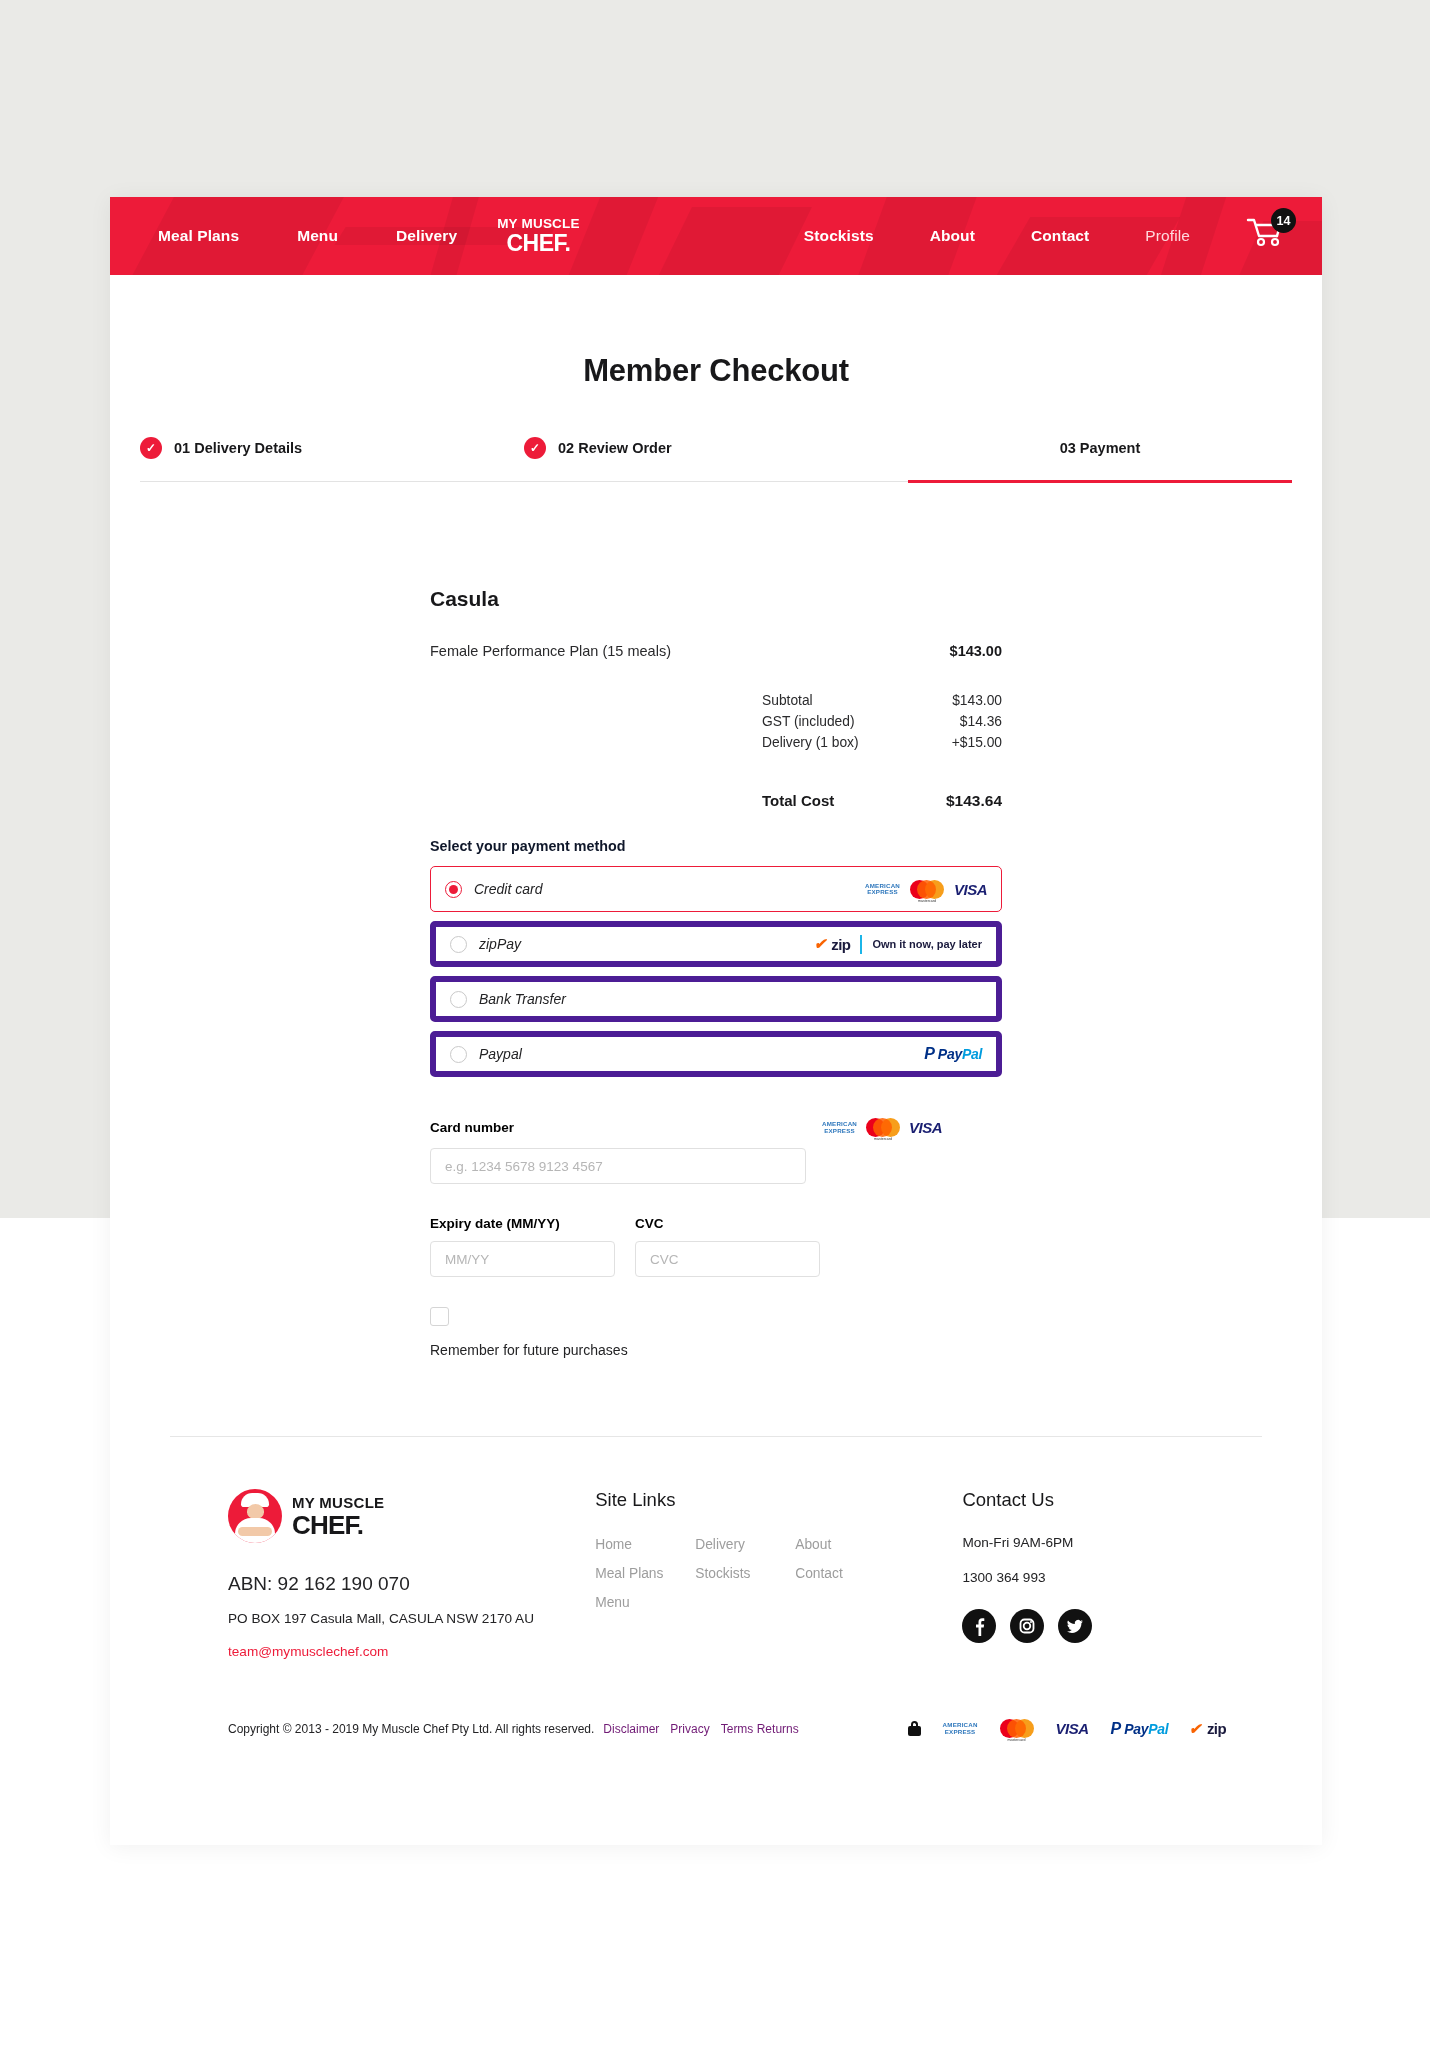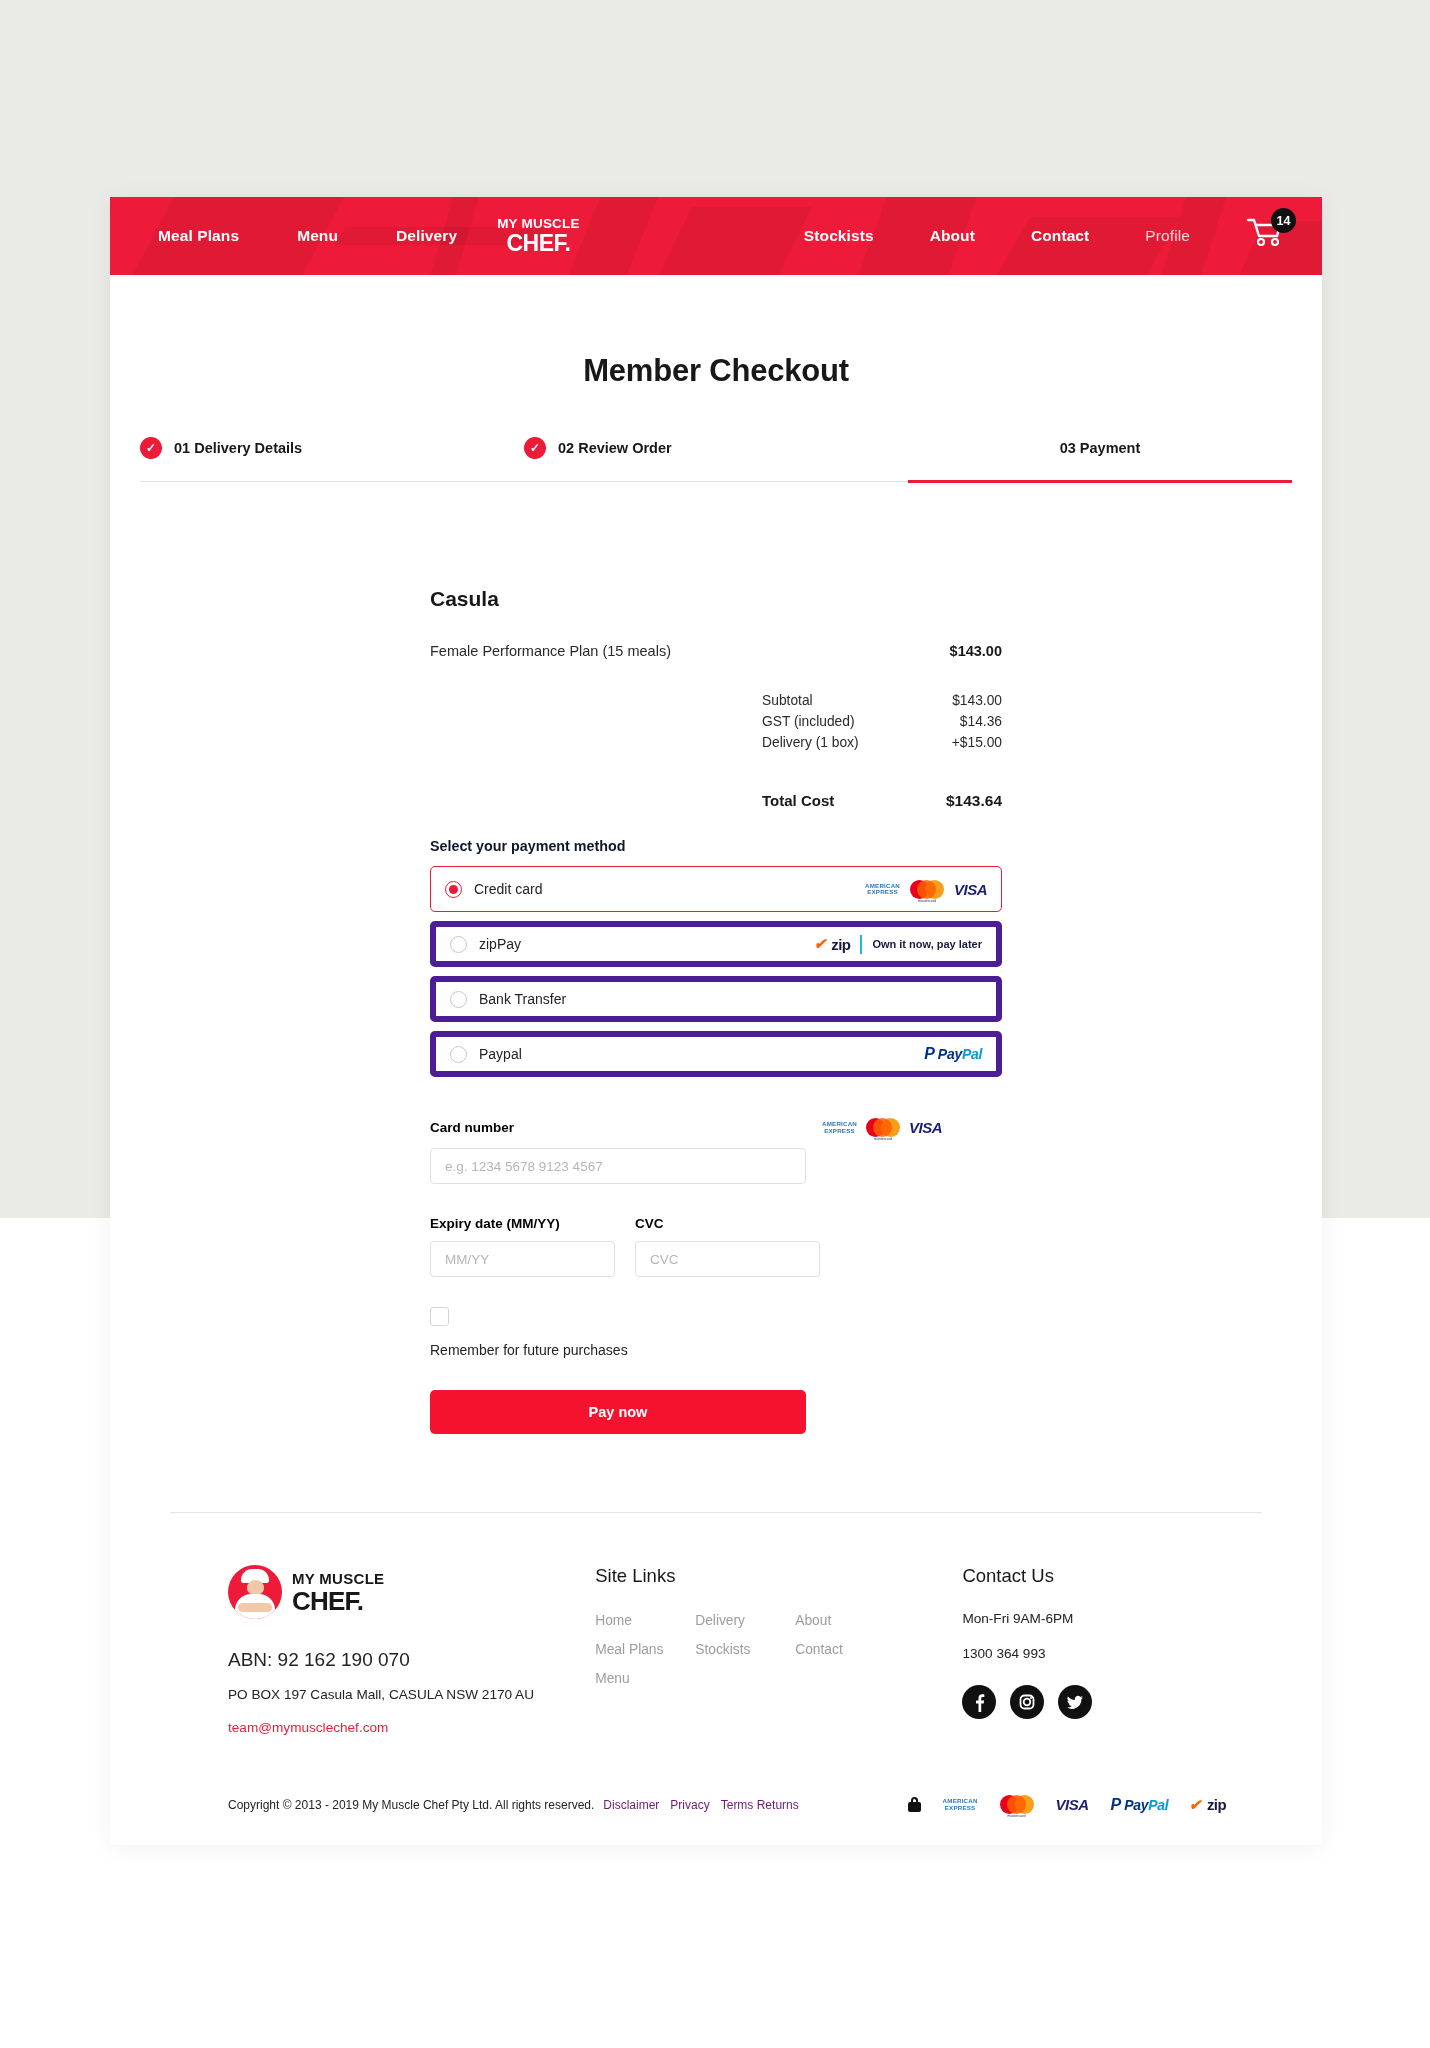--- a/index.html
+++ b/index.html
@@ -148,21 +148,21 @@
     width: 17px; height: 17px; border-radius: 50%;
     border: 1.4px solid #c9c9c9; margin-right: 12px;
     flex: none;
     display: flex; align-items: center; justify-content: center;
   }
   .radio.on { border-color: #ED1B39; }
   .radio.on::after {
     content: ""; width: 9px; height: 9px; border-radius: 50%;
     background: #ED1B39;
   }
-  .method-label { font-size: 14px; color: #232325; }
+  .method-label { font-size: 14px; color: #232325; font-style: italic; }
   .method-logos { margin-left: auto; display: flex; align-items: center; gap: 10px; }
 
   
   .amex {
     font-size: 6.2px; font-weight: bold; color: #2E77BC;
     line-height: 1.05; text-align: center; letter-spacing: .2px;
   }
   .mc { position: relative; width: 34px; height: 21px; }
   .mc .c { position: absolute; top: 1px; width: 19px; height: 19px; border-radius: 50%; }
   .mc .cl { left: 0; background: #EB001B; }
@@ -461,21 +461,20 @@
           <div class="field-label">CVC</div>
           <div class="input">CVC</div>
         </div>
       </div>
 
       <div class="remember">
         <span class="checkbox"></span>
         <span class="remember-label">Remember for future purchases</span>
       </div>
 
-      <button class="pay-now">Pay now</button>
     </div>
 
     <div class="footer-sep"></div>
   </div>
 
   <div class="footer">
     <div class="f-col-brand">
       <div class="chef-logo">
         <span class="chef-circle">
           <span class="hat"></span>

